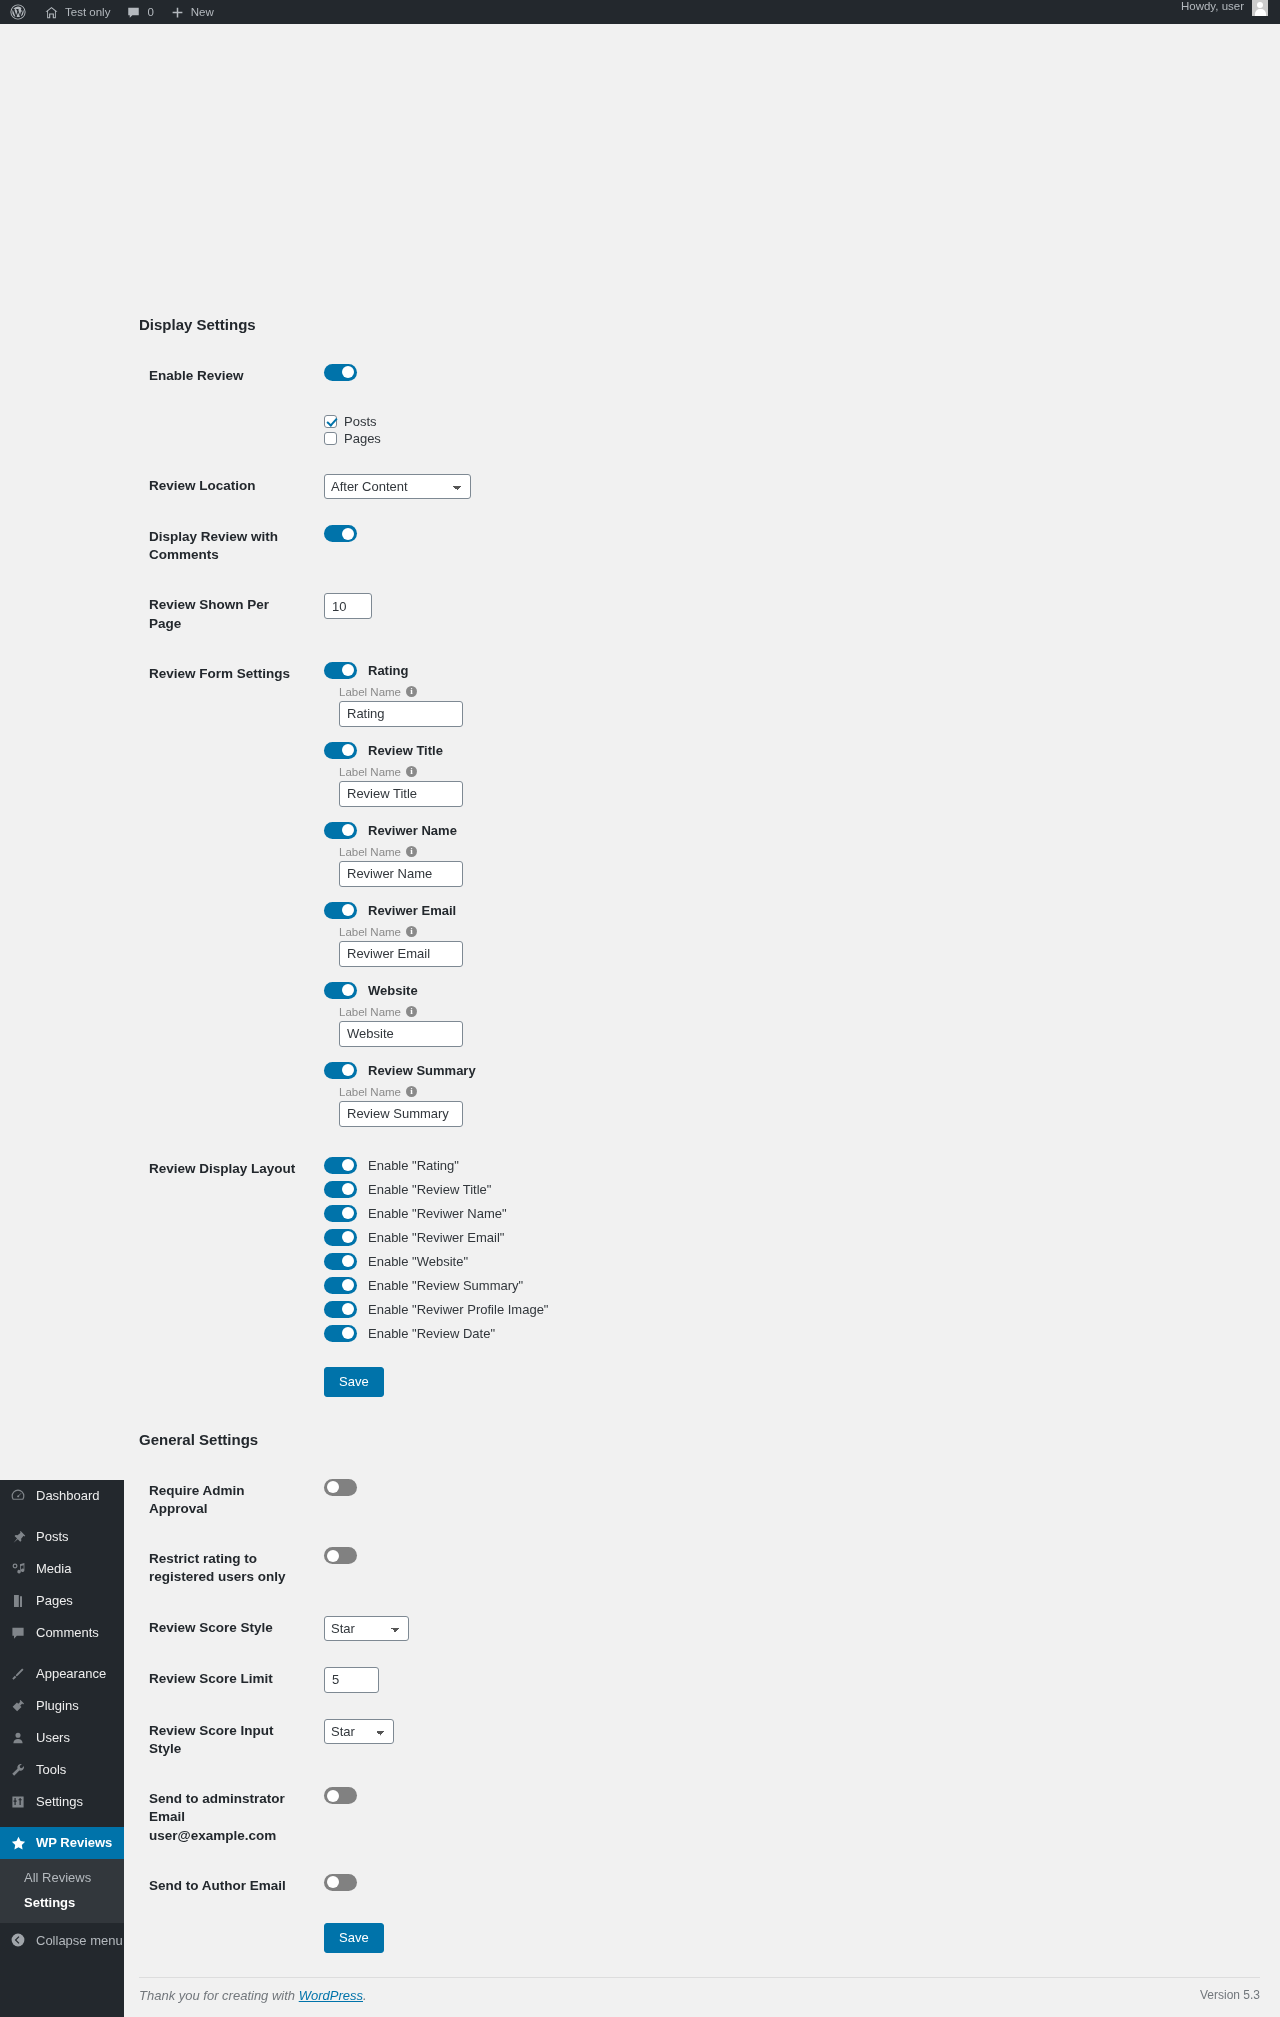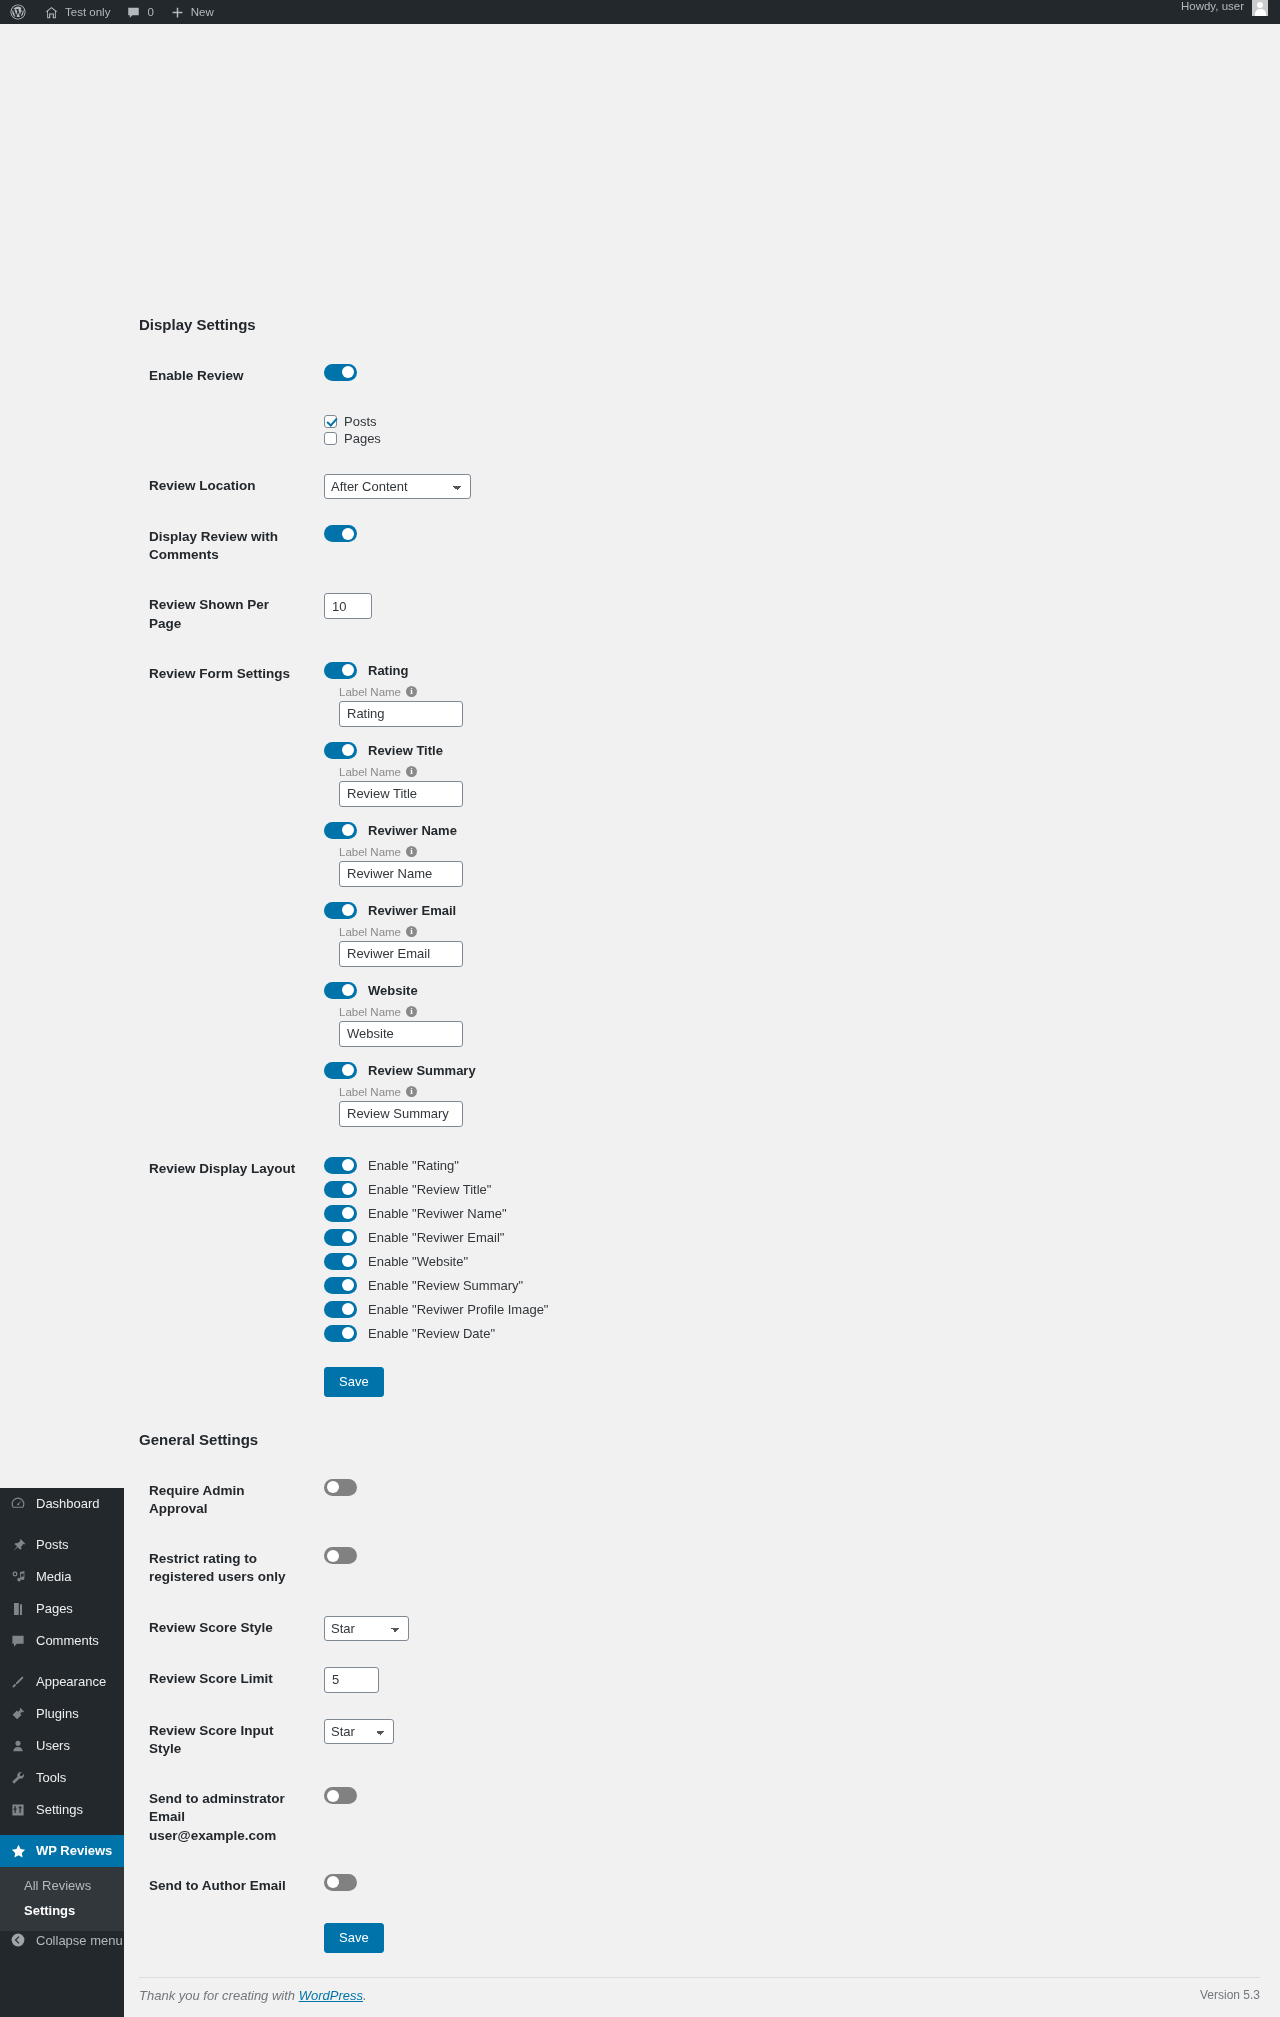--- a/index.html
+++ b/index.html
@@ -83,21 +83,21 @@
     border-right-color: #f1f1f1;
   }
   .submenu { list-style: none; margin: 0; padding: 6px 12px 8px; background: #32373c; }
   .submenu li a {
     display: block; padding: 5px 0 5px 12px;
     color: #b4b9be; font-size: 13px; text-decoration: none; cursor: pointer;
   }
   .submenu li.current a { color: #fff; font-weight: 600; }
   #collapse-menu {
     display: flex; align-items: center; gap: 8px;
-    padding: 1px 0 9px 8px; color: #b4b9be; cursor: pointer; font-size: 13px;
+    padding: 9px 0 9px 8px; color: #b4b9be; cursor: pointer; font-size: 13px;
   }
   .collapse-arrow {
     width: 20px; min-width: 20px; display:flex; align-items:center; justify-content:center;
   }
 
   
   #content-col { flex: 1; background: #f1f1f1; display: flex; flex-direction: column; }
   #wpbody { padding: 0 20px 0 15px; flex: 1; }
 
   h2.section-title {

